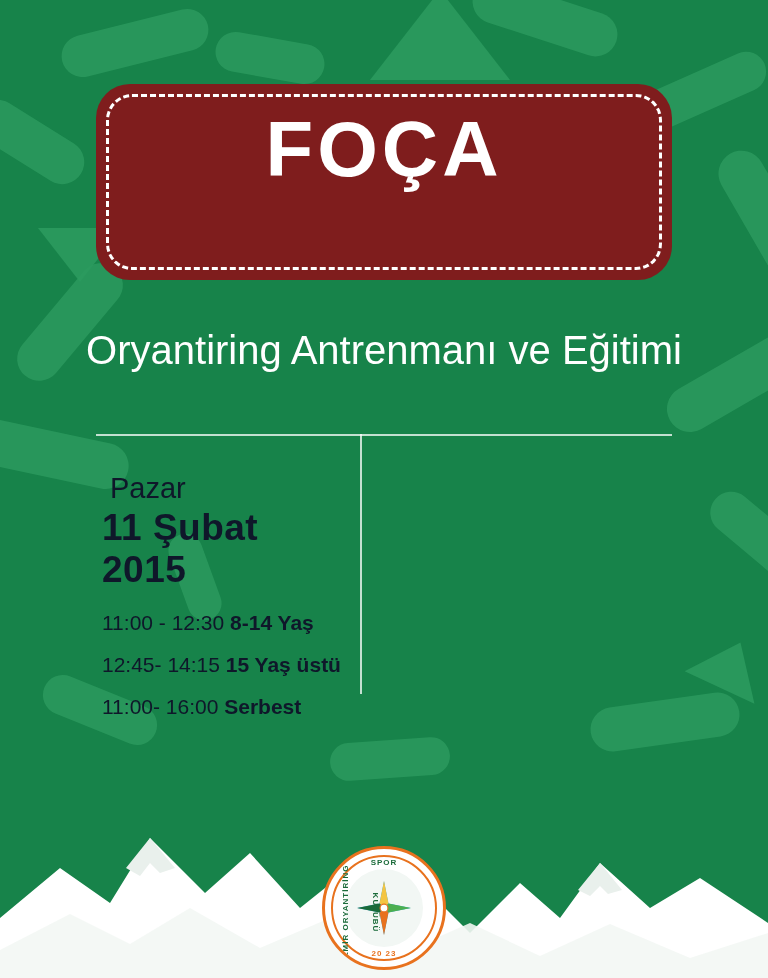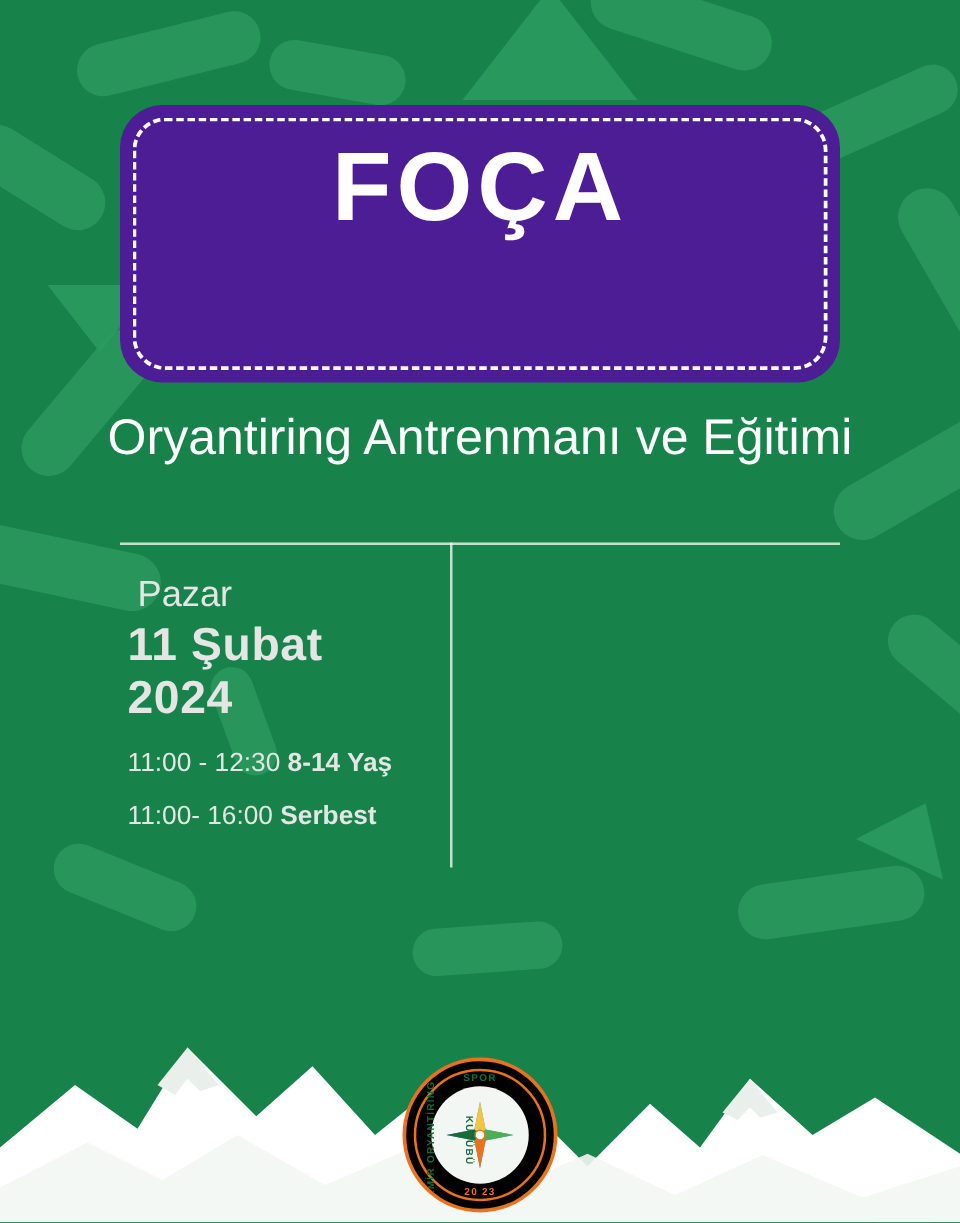--- a/index.html
+++ b/index.html
@@ -54,22 +54,22 @@
   .tri.t1 { left: 370px; top: -10px; }
   .tri.t2 { left: 10px; top: 210px; transform: rotate(180deg) scale(.6); }
   .tri.t3 { left: 660px; top: 620px; transform: rotate(25deg) scale(.55); }
 
   
   .plaque {
     position: absolute;
     left: 96px;
     top: 84px;
     width: 576px;
-    height: 222px;
-    background: #4c1d95;
+    height: 196px;
+    background: #7f1d1d;
     border-radius: 34px;
     box-sizing: border-box;
   }
   .plaque .dash {
     position: absolute;
     inset: 10px;
     border: 3px dashed #ffffff;
     border-radius: 26px;
   }
   .plaque h1 {
@@ -128,23 +128,23 @@
     position: absolute;
     left: 264px;
     top: 0;
     bottom: 10px;
     width: 2px;
     background: rgba(255,255,255,0.75);
   }
   .left-col {
     position: absolute;
     left: 0;
-    top: 26px;
+    top: 38px;
     width: 250px;
-    color: #e5e5e5;
+    color: #0f172a;
   }
   .day {
     font-size: 29px;
     font-weight: 400;
     margin: 0 0 2px 14px;
   }
   .date {
     font-size: 37px;
     font-weight: bold;
     margin: 0 0 20px 6px;
@@ -235,21 +235,21 @@
   }
   
   .logo {
     position: absolute;
     left: 50%;
     transform: translateX(-50%);
     bottom: 8px;
     width: 124px;
     height: 124px;
     border-radius: 50%;
-    background: #000000;
+    background: #ffffff;
     border: 3px solid #e8721e;
     box-sizing: border-box;
     overflow: hidden;
   }
   .logo .ring {
     position: absolute;
     inset: 6px;
     border-radius: 50%;
     border: 2px solid #e8721e;
   }
@@ -310,24 +310,27 @@
   </div>
 
   <div class="subtitle">Oryantiring Antrenmanı ve Eğitimi</div>
 
   <div class="content">
     <div class="hline top"></div>
     <div class="vline"></div>
 
     <div class="left-col">
       <div class="day">Pazar</div>
-      <div class="date">11 Şubat 2024</div>
+      <div class="date">11 Şubat 2015</div>
 
       <div class="slot">
         <span>11:00 - 12:30 </span><b>8-14 Yaş</b>
+      </div>
+      <div class="slot">
+        <span>12:45- 14:15 </span><b>15 Yaş üstü</b>
       </div>
       <div class="slot">
         <span>11:00- 16:00 </span><b>Serbest</b>
       </div>
     </div>
 
   </div>
 
   <svg class="mountains" viewBox="0 0 768 260" preserveAspectRatio="none">
     <path d="M0,260 L0,200 L60,150 L110,185 L150,120 L205,175 L250,135 L300,190 L350,150 L400,205 L430,175 L470,215 L520,165 L560,200 L600,145 L650,190 L700,160 L768,205 L768,260 Z" fill="#ffffff"></path>

